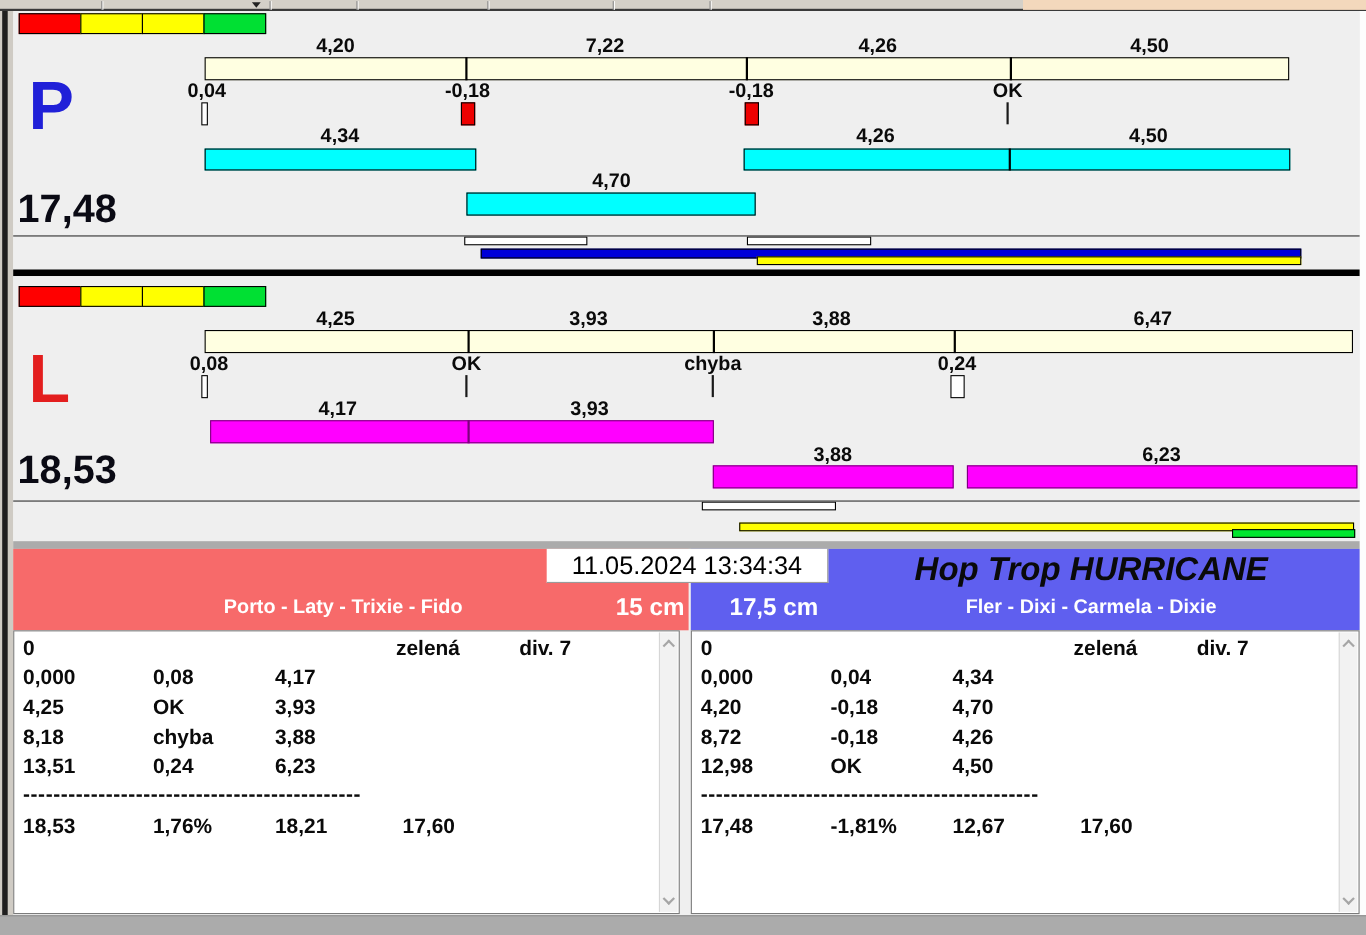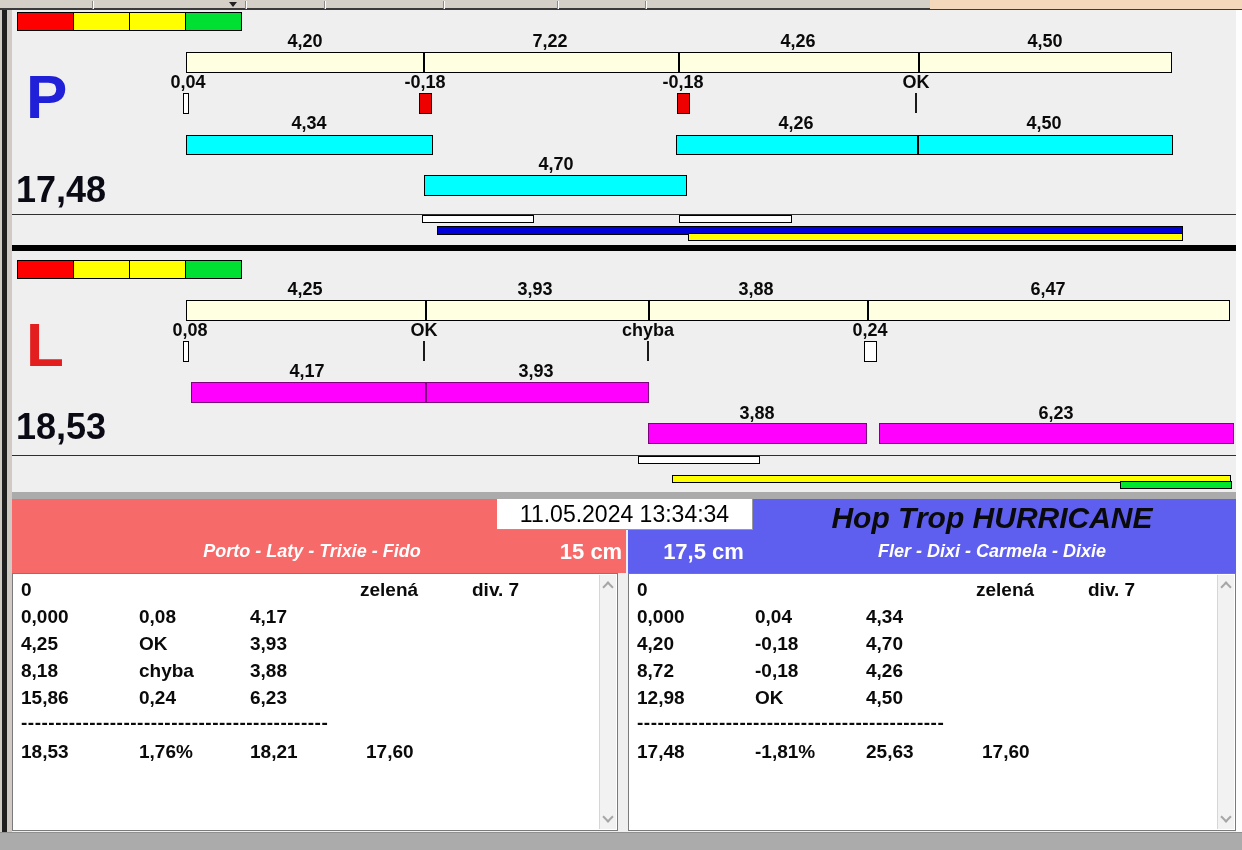--- a/index.html
+++ b/index.html
@@ -49,21 +49,21 @@
   .mkr.red{background:#ee0000;}
   .tickline{position:absolute;width:2px;height:20px;background:#1a1a1a;}
   .hline{position:absolute;left:0;width:1224px;height:0;border-top:1px solid #2f2f2f;}
 
   
   .hdr{position:absolute;top:499px;height:74px;color:#fff;}
   .hdr-left{left:12px;width:614px;background:#f76a6a;}
   .hdr-right{left:628px;width:608px;background:#5f5fef;}
   .teamname{position:absolute;top:2px;font-size:30px;font-weight:bold;color:#0a0a0a;
             text-align:center;white-space:nowrap;}
-  .dogs{position:absolute;top:42px;font-size:18px;font-weight:bold;text-align:center;white-space:nowrap;font-style:italic;}
+  .dogs{position:absolute;top:42px;font-size:18px;font-weight:bold;text-align:center;white-space:nowrap;}
   .jheight{position:absolute;top:40px;font-size:22px;font-weight:bold;text-align:center;white-space:nowrap;}
   .datebox{position:absolute;left:497px;top:499px;width:256px;height:31px;background:#fff;
            border-right:1px solid #9a9a9a;border-bottom:1px solid #9a9a9a;
            font-size:23px;color:#000;text-align:center;line-height:30px;white-space:nowrap;}
 
   .ta{position:absolute;top:573px;height:258px;background:#fff;border:1px solid #7b7b7b;
       font-size:19px;font-weight:bold;color:#0a0a0a;}
   .ta-left{left:12px;width:606px;}
   .ta-right{left:628px;width:608px;}
   .trow{position:absolute;left:0;right:20px;height:26px;white-space:nowrap;}
@@ -220,21 +220,21 @@
       <span class="c1">4,25</span>
       <span class="c2">OK</span>
       <span class="c3">3,93</span>
     </div>
     <div class="trow" style="top:86px;text-align:right;">
       <span class="c1">8,18</span>
       <span class="c2">chyba</span>
       <span class="c3">3,88</span>
     </div>
     <div class="trow" style="top:113px;">
-      <span class="c1">15,86</span>
+      <span class="c1">13,51</span>
       <span class="c2">0,24</span>
       <span class="c3">6,23</span>
     </div>
     <div class="trow" style="top:138px;">
       <span class="c1 sep">---------------------------------------------</span>
     </div>
     <div class="trow" style="top:167px;">
       <span class="c1">18,53</span>
       <span class="c2">1,76%</span>
       <span class="c3">18,21</span>
@@ -271,21 +271,21 @@
       <span class="c1">12,98</span>
       <span class="c2">OK</span>
       <span class="c3">4,50</span>
     </div>
     <div class="trow" style="top:138px;">
       <span class="c1 sep">---------------------------------------------</span>
     </div>
     <div class="trow" style="top:167px;">
       <span class="c1">17,48</span>
       <span class="c2">-1,81%</span>
-      <span class="c3">25,63</span>
+      <span class="c3">12,67</span>
       <span class="c4">17,60</span>
     </div>
     <div class="sbar">
       <i class="chev up"></i>
       <i class="chev down"></i>
     </div>
   </div>
 
   <div class="bottomstrip"></div>
 </div>

